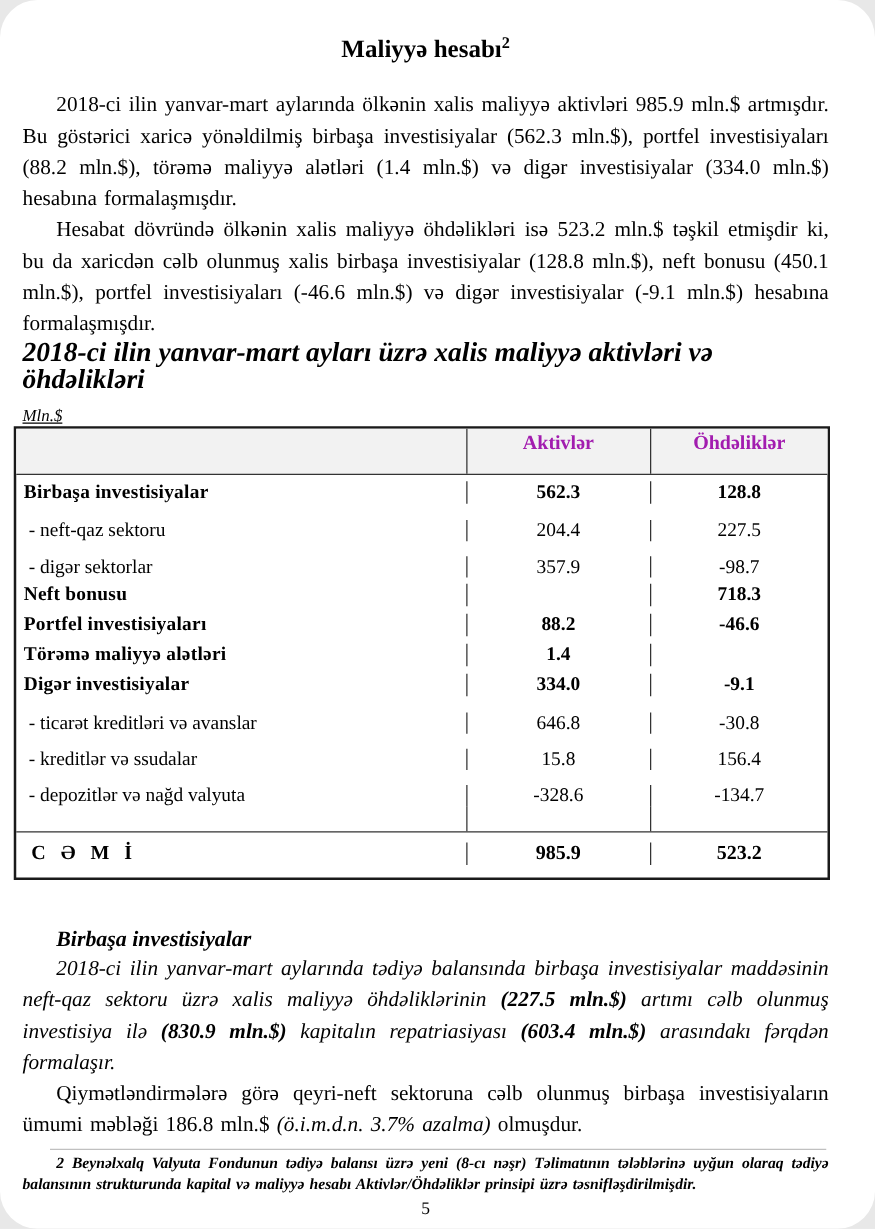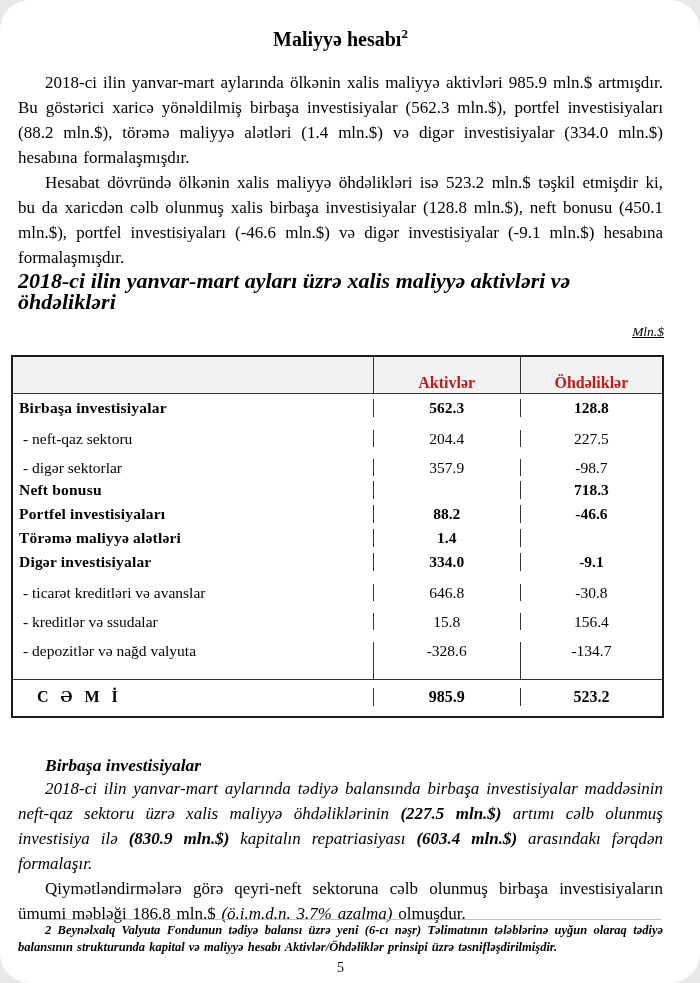--- a/index.html
+++ b/index.html
@@ -23,54 +23,54 @@
   p.body{
     font-size:17px;line-height:25px;text-align:justify;
     text-indent:27px;margin:0;word-spacing:1.5px;
   }
   p.first{margin-top:19px;}
   .tbl-caption{
     text-align:left;font-weight:bold;font-style:italic;
     font-size:22px;line-height:21px;
   }
   .unit-label{
-    text-align:right;font-style:italic;font-size:13.5px;
-    margin-top:12px;margin-bottom:16px;margin-right:-1px;line-height:15px;text-decoration:underline;
+    text-align:left;font-style:italic;font-size:13.5px;
+    margin-top:12px;margin-bottom:1px;margin-right:-1px;line-height:15px;text-decoration:underline;
   }
   .fin-table{
     margin-left:-7px;margin-right:-1px;
     border:2px solid #1a1a1a;
   }
   .trow,.thead-row,.total-row{display:flex;}
   .tcell{box-sizing:border-box;}
   .c0{width:55.4%;padding-left:6px;}
   .c1{width:22.7%;text-align:center;border-left:1px solid #333;}
   .c2{width:21.9%;text-align:center;border-left:1px solid #333;}
   .thead-row{
     background:#f2f2f2;border-bottom:1px solid #333;
     height:36px;
   }
   .thead-row .tcell{
-    font-weight:bold;font-size:16px;color:#b91c1c;
-    padding-top:17px;
+    font-weight:bold;font-size:16px;color:#a21caf;
+    padding-top:3px;
   }
   .tbody-rows{font-size:15.5px;}
   .trow{line-height:17px;}
   .trow.bold{font-weight:bold;padding:5px 0 1px 0;line-height:18px;}
   .trow.bold .c0{letter-spacing:0.2px;}
   .trow.sub{padding:0;margin-top:12px;}
   .trow.sub .c0{padding-left:10px;}
   .trow .c1,.trow .c2{align-self:stretch;}
   .spacer-row{height:20px;}
   .spacer-row .c0{height:100%;}
   .total-row{
     border-top:1px solid #333;font-weight:bold;font-size:16px;
     padding:8px 0 10px 0;line-height:18px;
   }
-  .total-row .c0{padding-left:24px;letter-spacing:4px;}
+  .total-row .c0{padding-left:12px;letter-spacing:4px;}
   .section-heading{
     font-weight:bold;font-style:italic;font-size:17.5px;
     margin:37px 0 0 27px;line-height:21px;
   }
   p.sec{margin-top:21px;}
   p.italic-para{font-style:italic;}
   .seg-b{font-weight:bold;}
   .seg-i{font-style:italic;}
   .footer{position:absolute;left:18px;right:37px;bottom:7px;}
   .foot-sep{border-top:1px solid #c0c0c0;margin:0 2px 2px 22px;height:0;}
@@ -168,16 +168,16 @@
 
     <div class="section-heading">Birbaşa investisiyalar</div>
 
     <p class="body italic-para"><span>2018-ci ilin yanvar-mart aylarında tədiyə balansında birbaşa investisiyalar maddəsinin neft-qaz sektoru üzrə xalis maliyyə öhdəliklərinin </span><span class="seg-b">(227.5 mln.$)</span><span> artımı cəlb olunmuş investisiya ilə </span><span class="seg-b">(830.9 mln.$)</span><span> kapitalın repatriasiyası </span><span class="seg-b">(603.4 mln.$)</span><span> arasındakı fərqdən formalaşır.</span></p>
     <p class="body"><span>Qiymətləndirmələrə görə qeyri-neft sektoruna cəlb olunmuş birbaşa investisiyaların ümumi məbləği 186.8 mln.$ </span><span class="seg-i">(ö.i.m.d.n. 3.7% azalma)</span><span> olmuşdur.</span></p>
 
   </div>
 
   <div class="footer">
     <div class="foot-sep"></div>
-    <p class="footnote"><span class="fn-marker">2</span><span> Beynəlxalq Valyuta Fondunun tədiyə balansı üzrə yeni (6-cı nəşr) Təlimatının tələblərinə uyğun olaraq tədiyə balansının strukturunda kapital və maliyyə hesabı Aktivlər/Öhdəliklər prinsipi üzrə təsnifləşdirilmişdir.</span></p>
+    <p class="footnote"><span class="fn-marker">2</span><span> Beynəlxalq Valyuta Fondunun tədiyə balansı üzrə yeni (8-cı nəşr) Təlimatının tələblərinə uyğun olaraq tədiyə balansının strukturunda kapital və maliyyə hesabı Aktivlər/Öhdəliklər prinsipi üzrə təsnifləşdirilmişdir.</span></p>
     <div class="page-number">5</div>
   </div>
 </div>
 
 </body></html>

